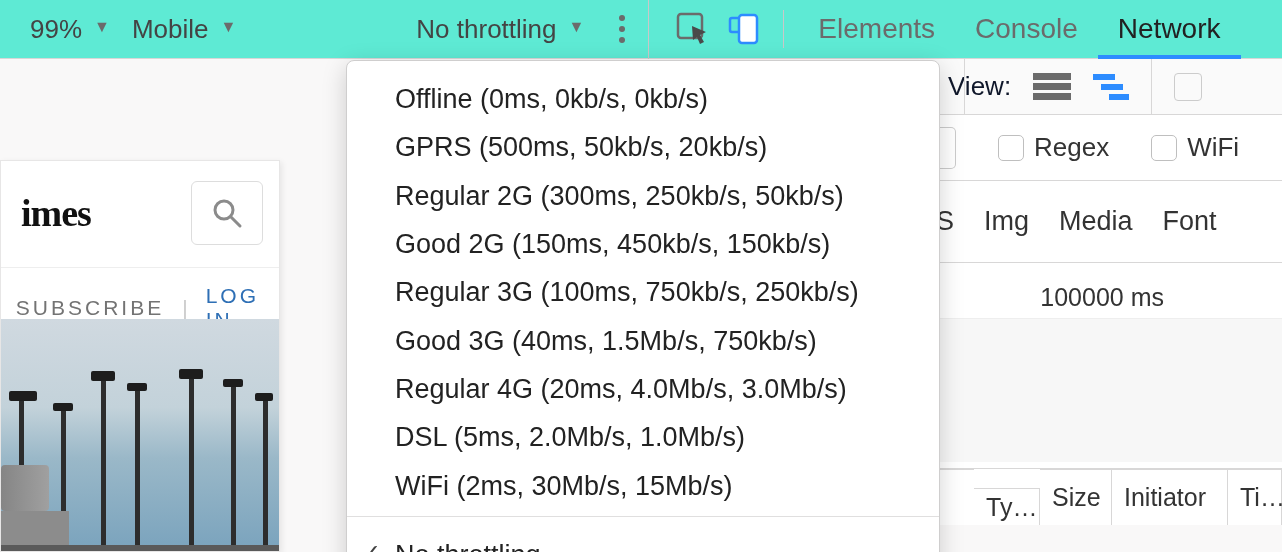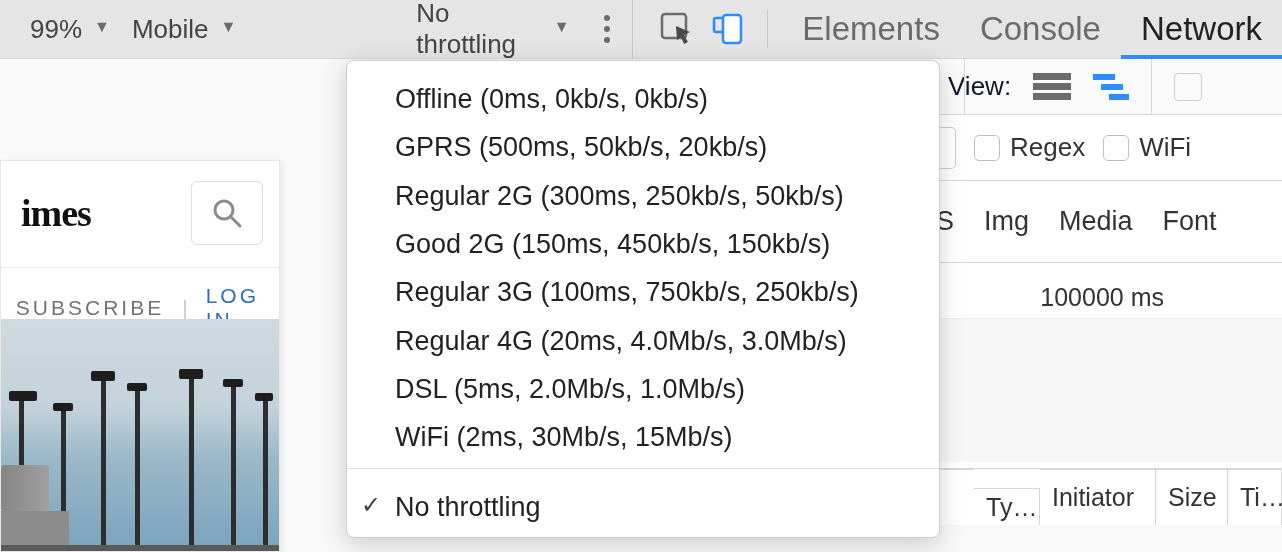--- a/index.html
+++ b/index.html
@@ -11,21 +11,21 @@
   overflow: hidden;
   position: relative;
   color: #333;
 }
 
 
 .top-toolbar {
   height: 59px;
   display: flex;
   align-items: center;
-  background: #e5e5e5;
+  background: #5eead4;
   border-bottom: 1px solid #d8d7d7;
   font-size: 26px;
   color: #444;
   position: relative;
 }
 .toolbar-segment { display: flex; align-items: center; padding: 0 10px; }
 .zoom-block { margin-left: 20px; display:flex; align-items:center; gap:10px; }
 .down-triangle { font-size: 16px; color: #6b6b6b; margin-left: 2px; position:relative; top:-2px; }
 .device-block { margin-left: 2px; display:flex; align-items:center; gap:10px; }
 .throttle-block { margin-left: 160px; display:flex; align-items:center; gap:10px; }
@@ -37,21 +37,21 @@
 
 .panel-divider {
   width:1px; height:59px; background:#c9c8c8; margin-left:20px;
 }
 
 
 .right-section { display:flex; align-items:center; height:59px; margin-left:20px; }
 .devtools-icon { display:inline-flex; align-items:center; justify-content:center; width:50px; height:40px; }
 .devtools-tab {
   padding: 0 20px; height:59px; display:flex; align-items:center;
-  font-size:33px; color:#6b6b6b; position:relative;
+  font-size:28px; color:#6b6b6b; position:relative;
 }
 .devtools-tab.active { color:#222; }
 .devtools-tab.active::after {
   content:""; position:absolute; left:0; right:0; bottom:-1px;
   height:5px; background:#2d8cff;
 }
 
 
 .view-row {
   position:absolute; top:59px; left:628px; right:0; height:56px;
@@ -67,21 +67,21 @@
 .view-icon .bar { height:7px; background:#6b6b6b; }
 .view-icon-2 svg { display:block; }
 .square-btn {
   width:28px; height:28px; border:1px solid #ccc; border-radius:4px;
 }
 
 
 .filter-row {
   position:absolute; top:115px; left:628px; right:0; height:66px;
   display:flex; align-items:center; border-bottom:1px solid #d8d7d7;
-  font-size:26px; padding-left:310px; gap:18px; background:#fff;
+  font-size:26px; padding-left:310px; gap:42px; background:#fff;
 }
 .filter-input-partial {
   width:18px; height:42px; border:1px solid #ccc; border-top-right-radius:5px; border-bottom-right-radius:5px;
   border-left:none; background:#fff;
 }
 .checkbox-holder { display:flex; align-items:center; gap:10px; }
 .cx { width:26px; height:26px; border:1px solid #bfbfbf; border-radius:5px; background:#fff; }
 
 
 .type-row {
@@ -264,25 +264,25 @@
 <div class="timeline">
   <div class="timeline-label">100000 ms</div>
   <div class="timeline-band"></div>
 </div>
 
 <div class="table-header">
   <div class="cell-spacer"></div>
   <div class="cell ty">
       <span>Ty…</span>
     </div>
+  <div class="cell size">
+      <span>Size</span>
+    </div>
   <div class="cell init">
       <span>Initiator</span>
-    </div>
-  <div class="cell size">
-      <span>Size</span>
     </div>
   <div class="cell time">
       <span>Ti…</span>
     </div>
 </div>
 
 <div class="mobile-preview">
   <div class="mobile-header">
     <span class="logo-text">imes</span>
     <span class="search-btn">
@@ -318,20 +318,21 @@
   </div>
 </div>
 
 <div class="dropdown">
   <div class="dropdown-section">
     <div class="dropdown-item">Offline (0ms, 0kb/s, 0kb/s)</div>
     <div class="dropdown-item">GPRS (500ms, 50kb/s, 20kb/s)</div>
     <div class="dropdown-item">Regular 2G (300ms, 250kb/s, 50kb/s)</div>
     <div class="dropdown-item">Good 2G (150ms, 450kb/s, 150kb/s)</div>
     <div class="dropdown-item">Regular 3G (100ms, 750kb/s, 250kb/s)</div>
+    <div class="dropdown-item">Good 3G (40ms, 1.5Mb/s, 750kb/s)</div>
     <div class="dropdown-item">Regular 4G (20ms, 4.0Mb/s, 3.0Mb/s)</div>
     <div class="dropdown-item">DSL (5ms, 2.0Mb/s, 1.0Mb/s)</div>
     <div class="dropdown-item">WiFi (2ms, 30Mb/s, 15Mb/s)</div>
   </div>
   <div class="dropdown-divider"></div>
   <div class="dropdown-section">
     <div class="dropdown-item checked">No throttling</div>
   </div>
 
 </div>

